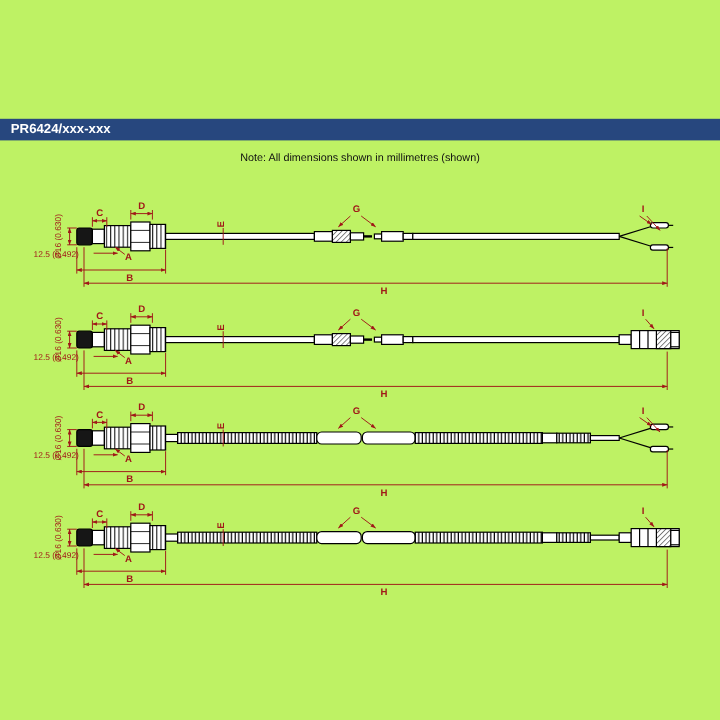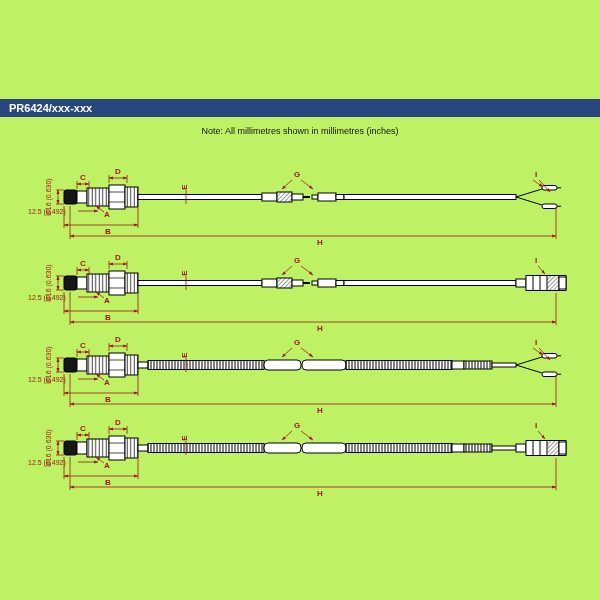--- a/index.html
+++ b/index.html
@@ -18,21 +18,21 @@
 </style>
 </head>
 <body>
 
 <div class="page">
 
   <div class="titlebar">
     <span>PR6424/xxx-xxx</span>
   </div>
 
-  <div class="note">Note: All millimetres shown in millimetres (inches)</div>
+  <div class="note">Note: All dimensions shown in millimetres (shown)</div>
 
   <svg width="600" height="460" viewBox="0 0 600 460">
     <defs>
       <marker id="ma" viewBox="0 0 6 4" markerWidth="6" markerHeight="4" refX="5.2" refY="2" orient="auto-start-reverse">
         <path d="M0,0 L5.5,2 L0,4 Z" fill="#a01818"></path>
       </marker>
 
       <pattern id="pat-thread" width="3.5" height="30" patternUnits="userSpaceOnUse">
         <rect width="3.5" height="30" fill="#fff"></rect>
         <line x1="1.2" y1="0" x2="1.2" y2="30" stroke="#000" stroke-width="0.8"></line>

